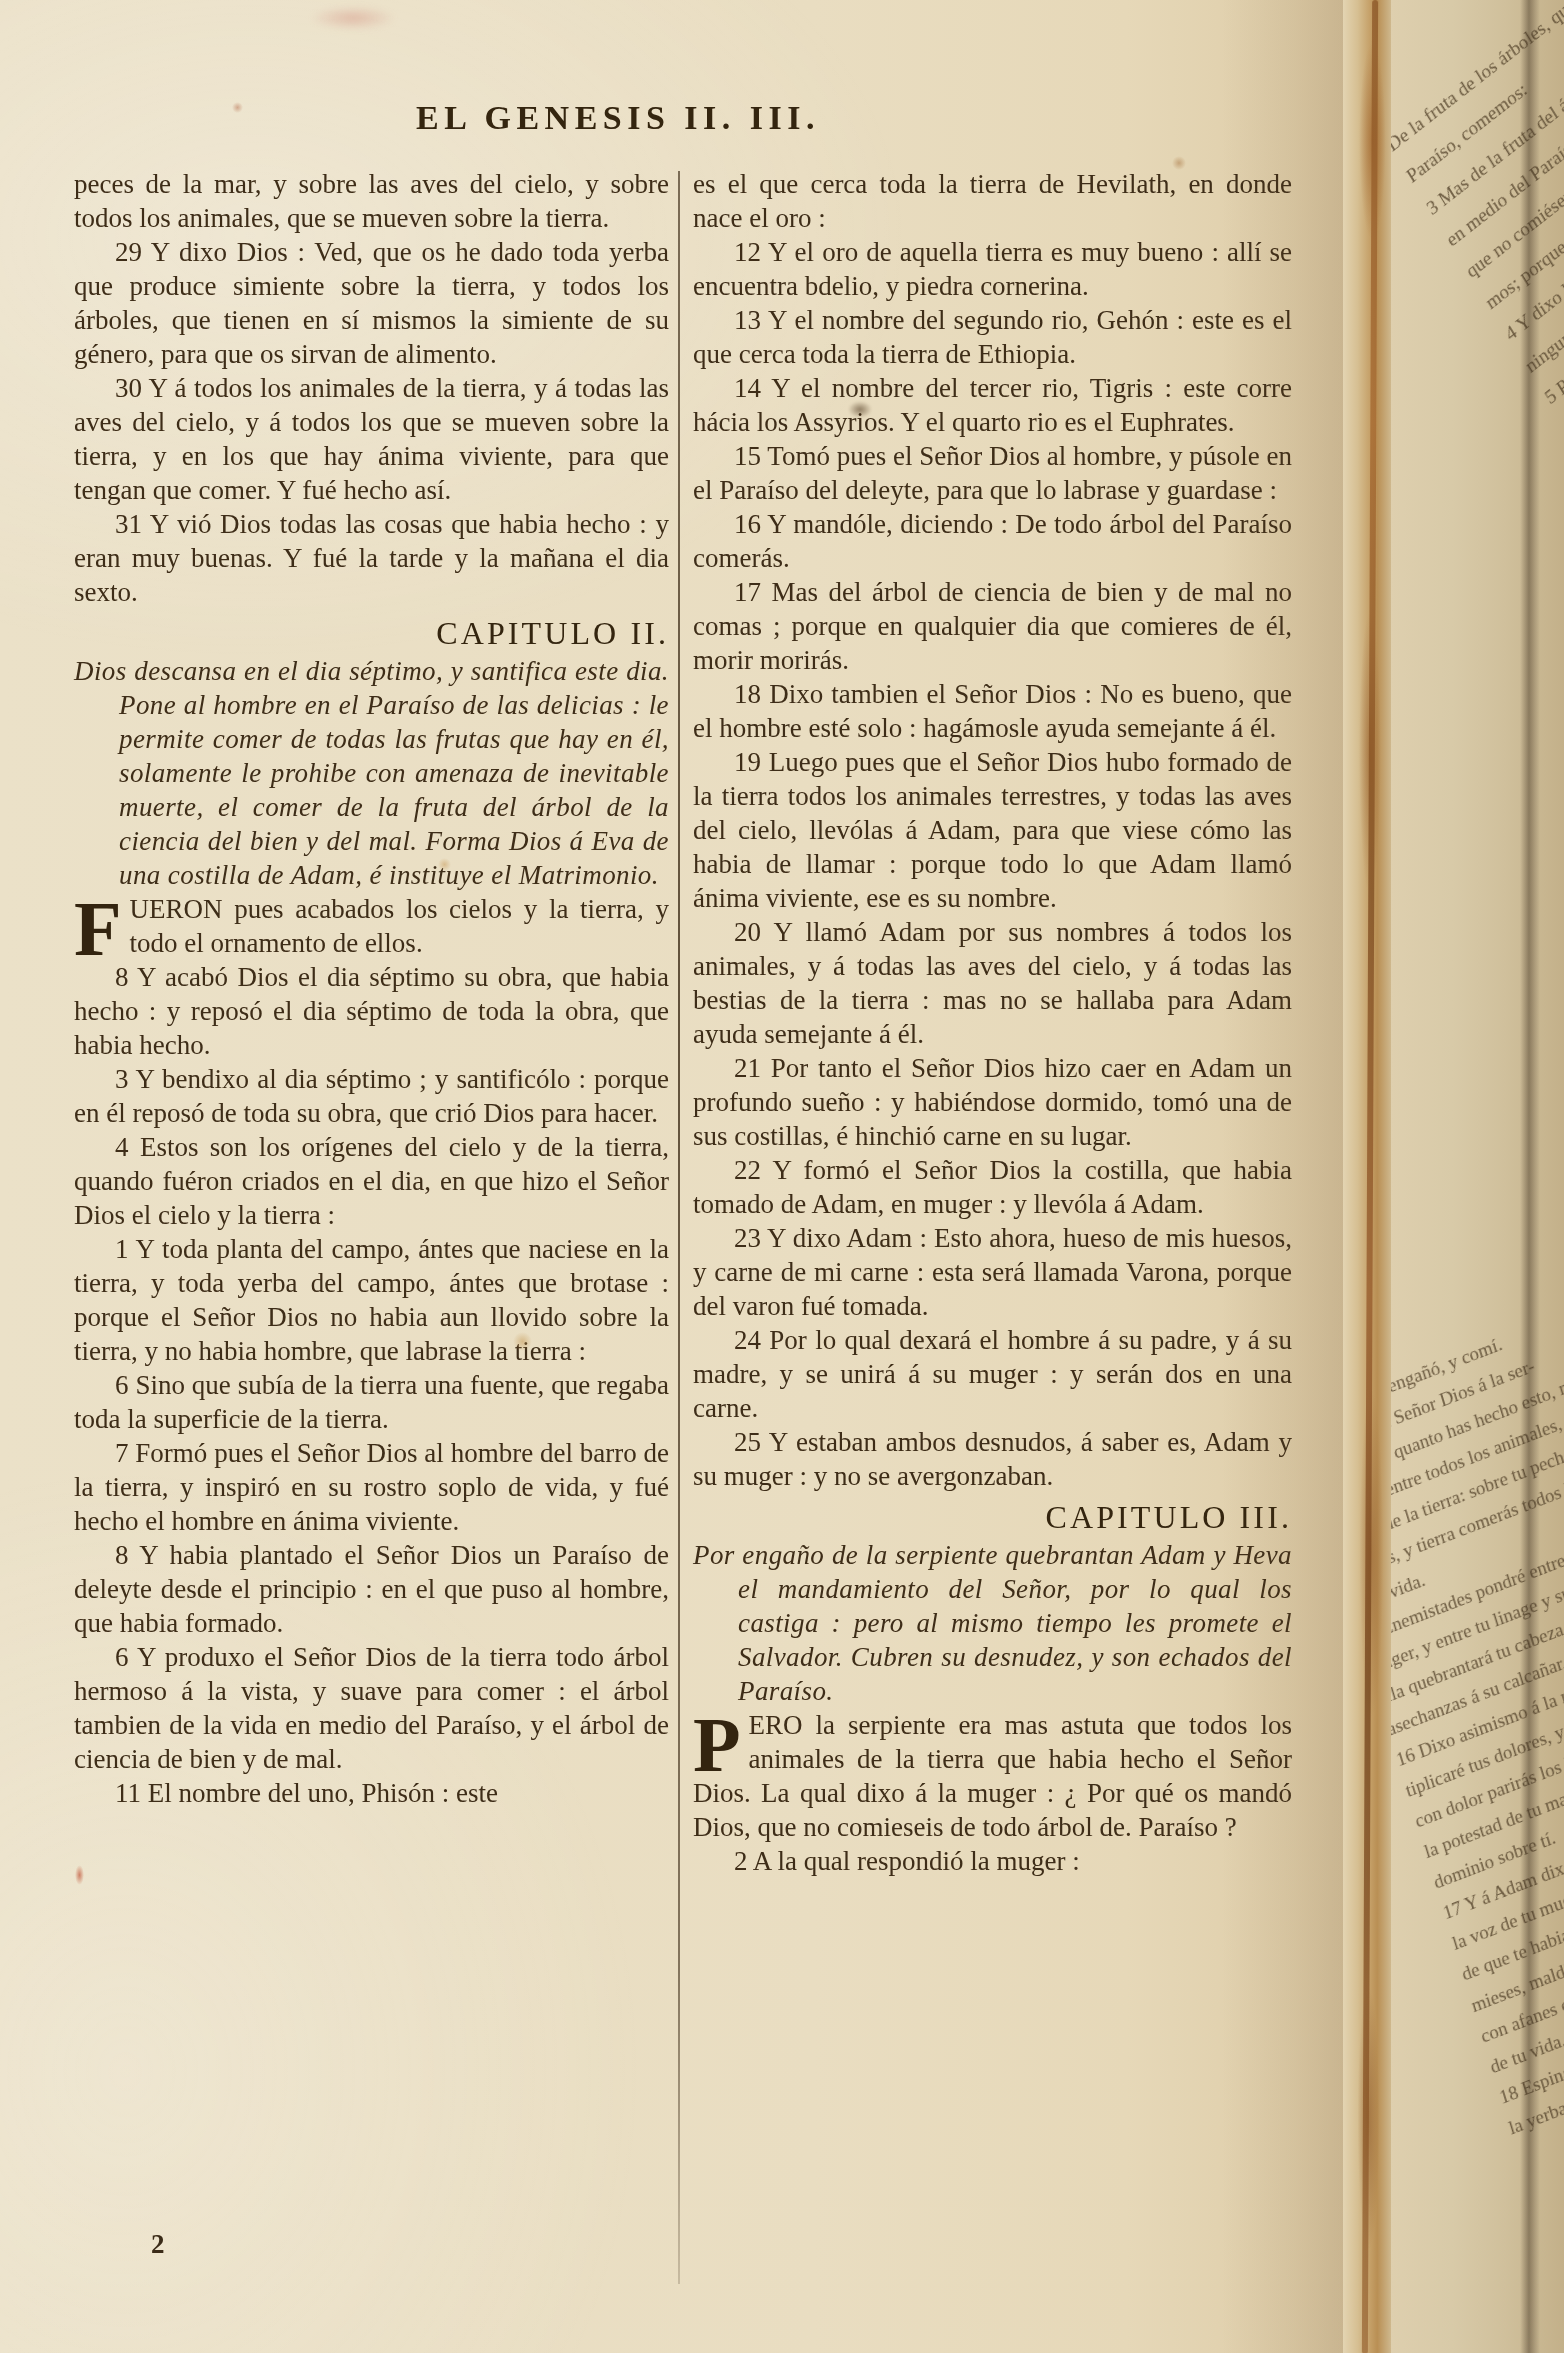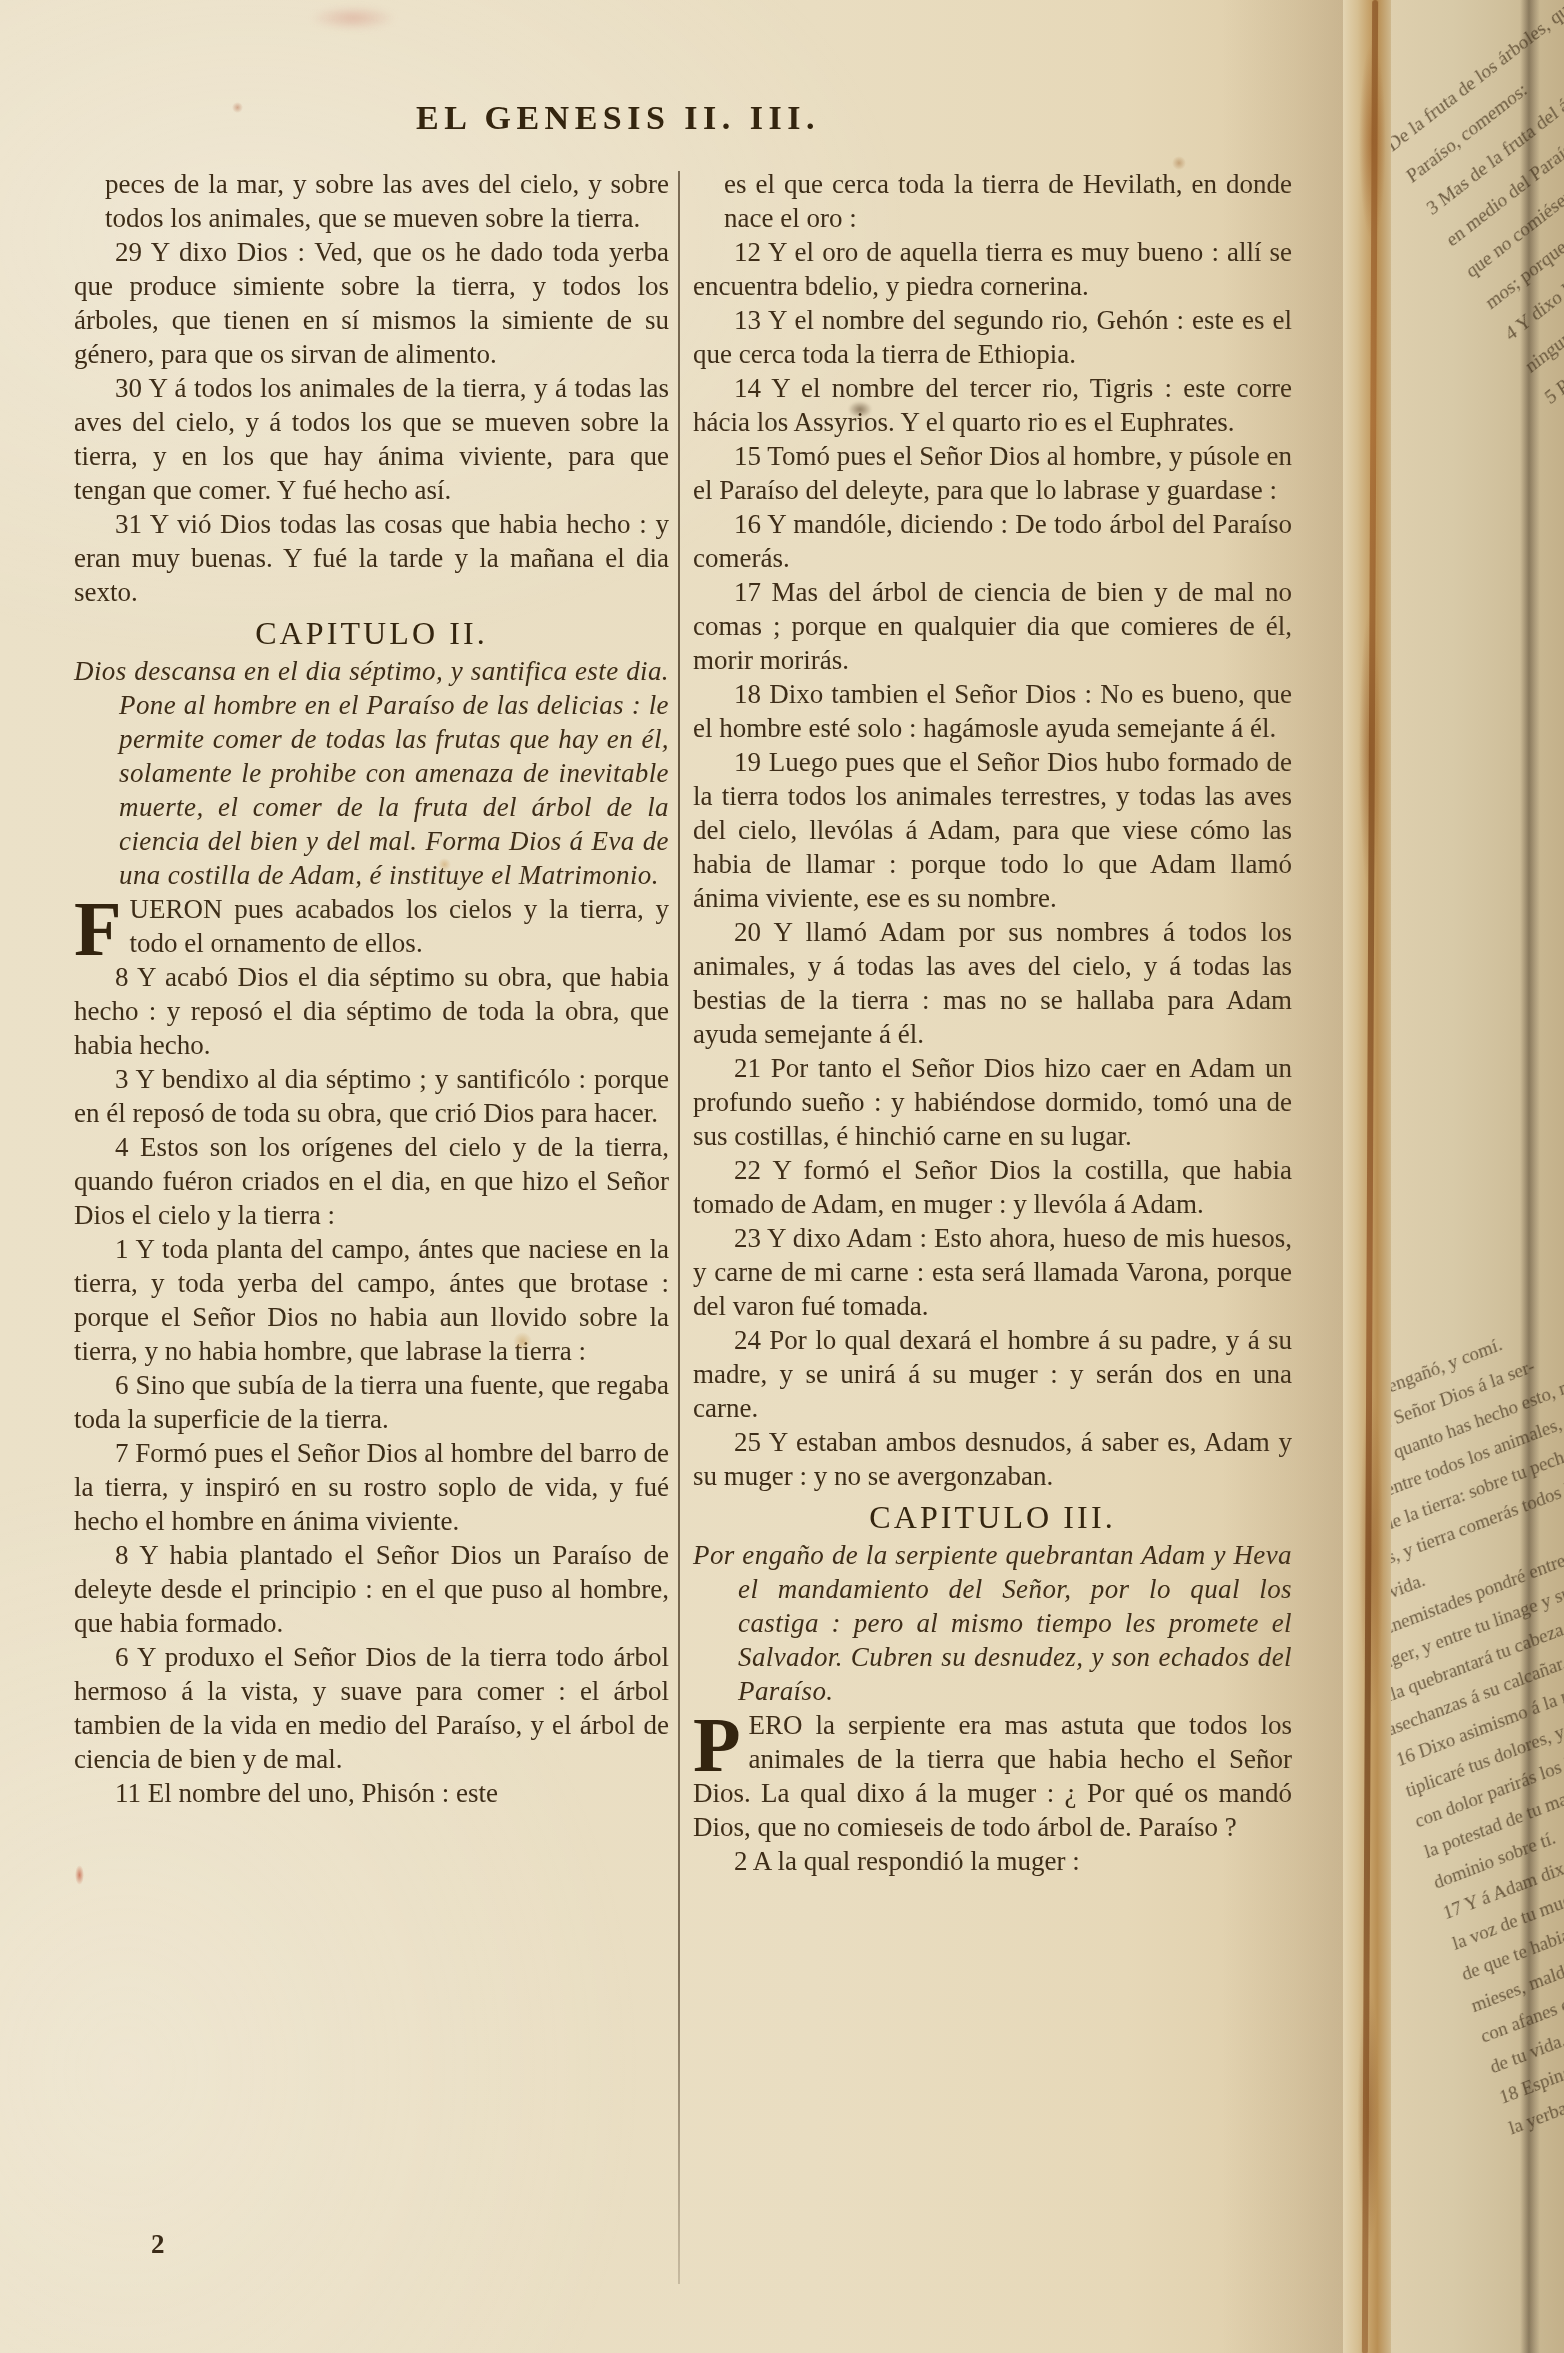--- a/index.html
+++ b/index.html
@@ -22,24 +22,24 @@
     position:absolute;top:167px;font-size:27px;line-height:34px;
     text-align:justify;color:#3e2d18;
   }
   .column.left{left:74px;width:595px;}
   .column.right{left:693px;width:599px;}
   .col-divider{
     position:absolute;left:678px;top:171px;width:2.3px;height:2113px;
     background:linear-gradient(180deg,rgba(62,45,24,0.65),rgba(62,45,24,0.8) 40%,rgba(62,45,24,0.6) 85%,rgba(62,45,24,0.2));
   }
   .para{margin:0;}
-  .para.cont{text-indent:0;margin-left:31px;}
+  .para.cont{text-indent:0;}
   .para.verse{text-indent:41px;}
   .para.chapter{
-    text-align:center;text-indent:0;font-size:32px;letter-spacing:3.1px;
+    text-align:right;text-indent:0;font-size:32px;letter-spacing:3.1px;
     margin:7px 0 3.9px 0;color:#34250f;
   }
   .para.summary{
     font-style:italic;padding-left:45px;text-indent:-45px;
     letter-spacing:0.4px;
   }
   .para.dropcap-para{text-indent:0;}
   .dropcap{
     float:left;font-size:78px;line-height:63px;font-weight:700;
     margin:4.7px 7.8px 0 0;color:#33240f;

